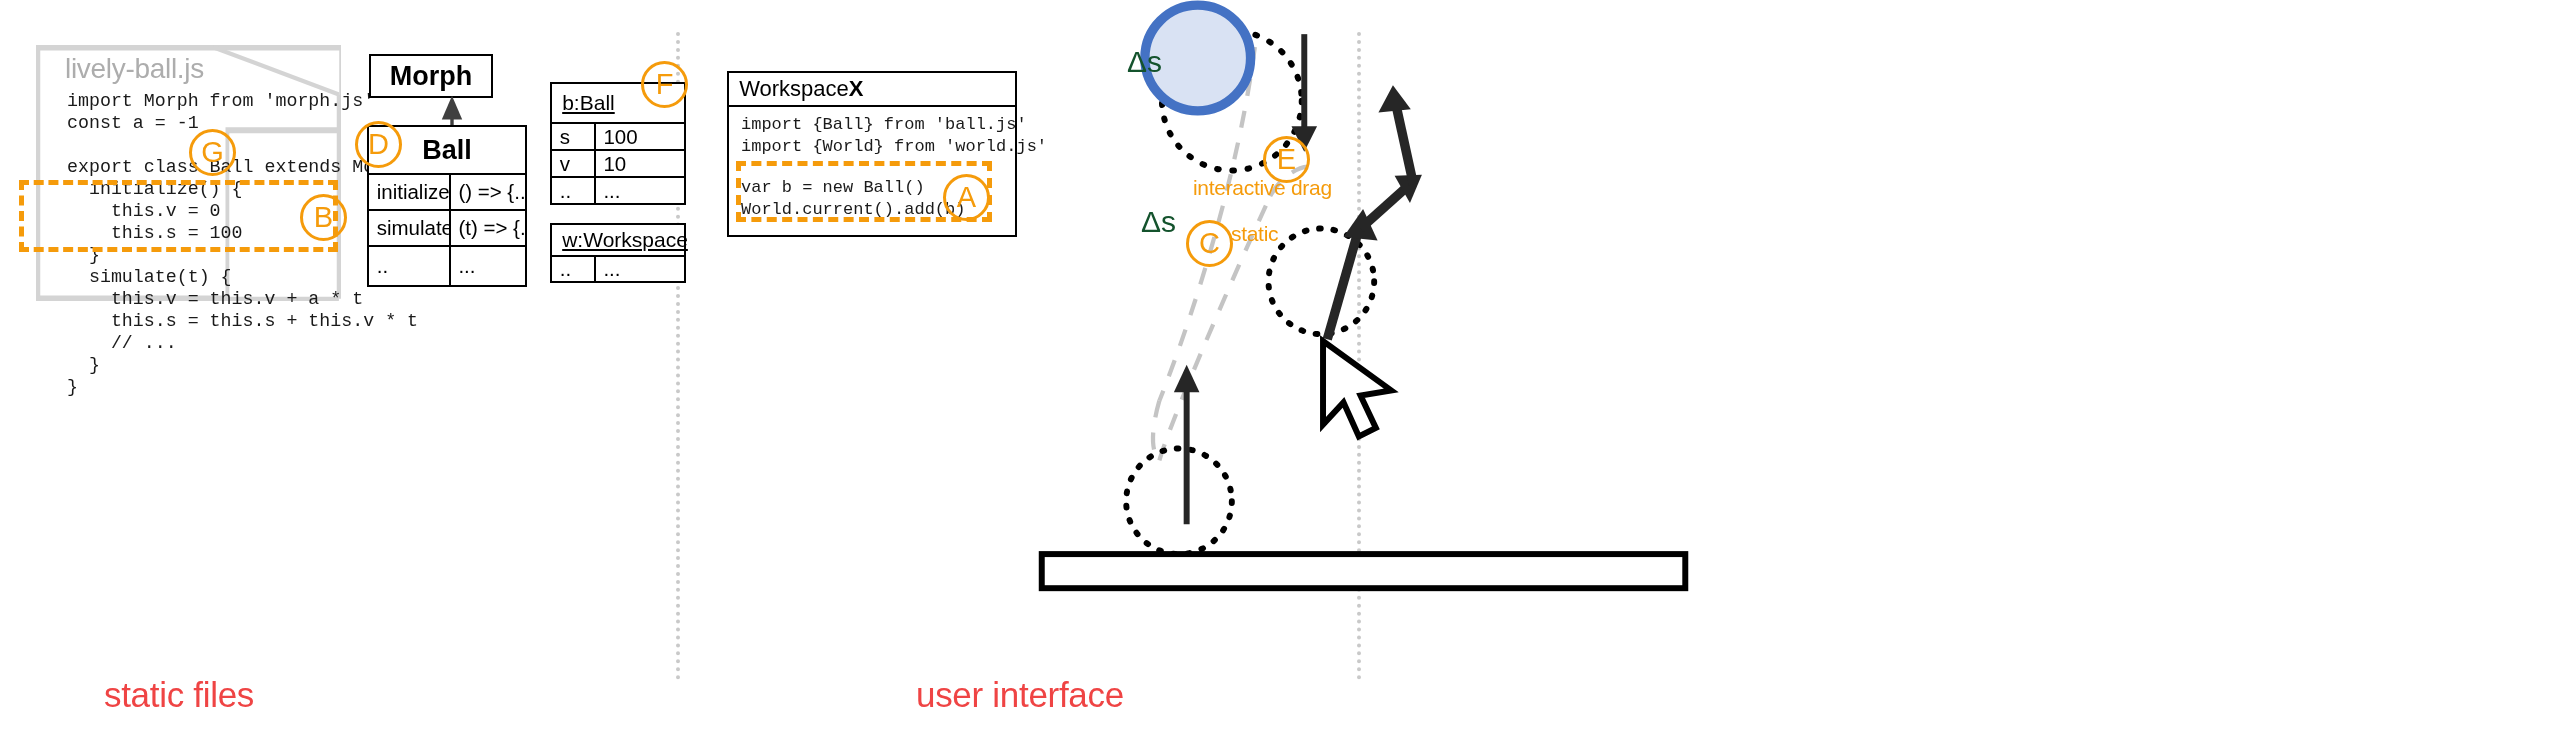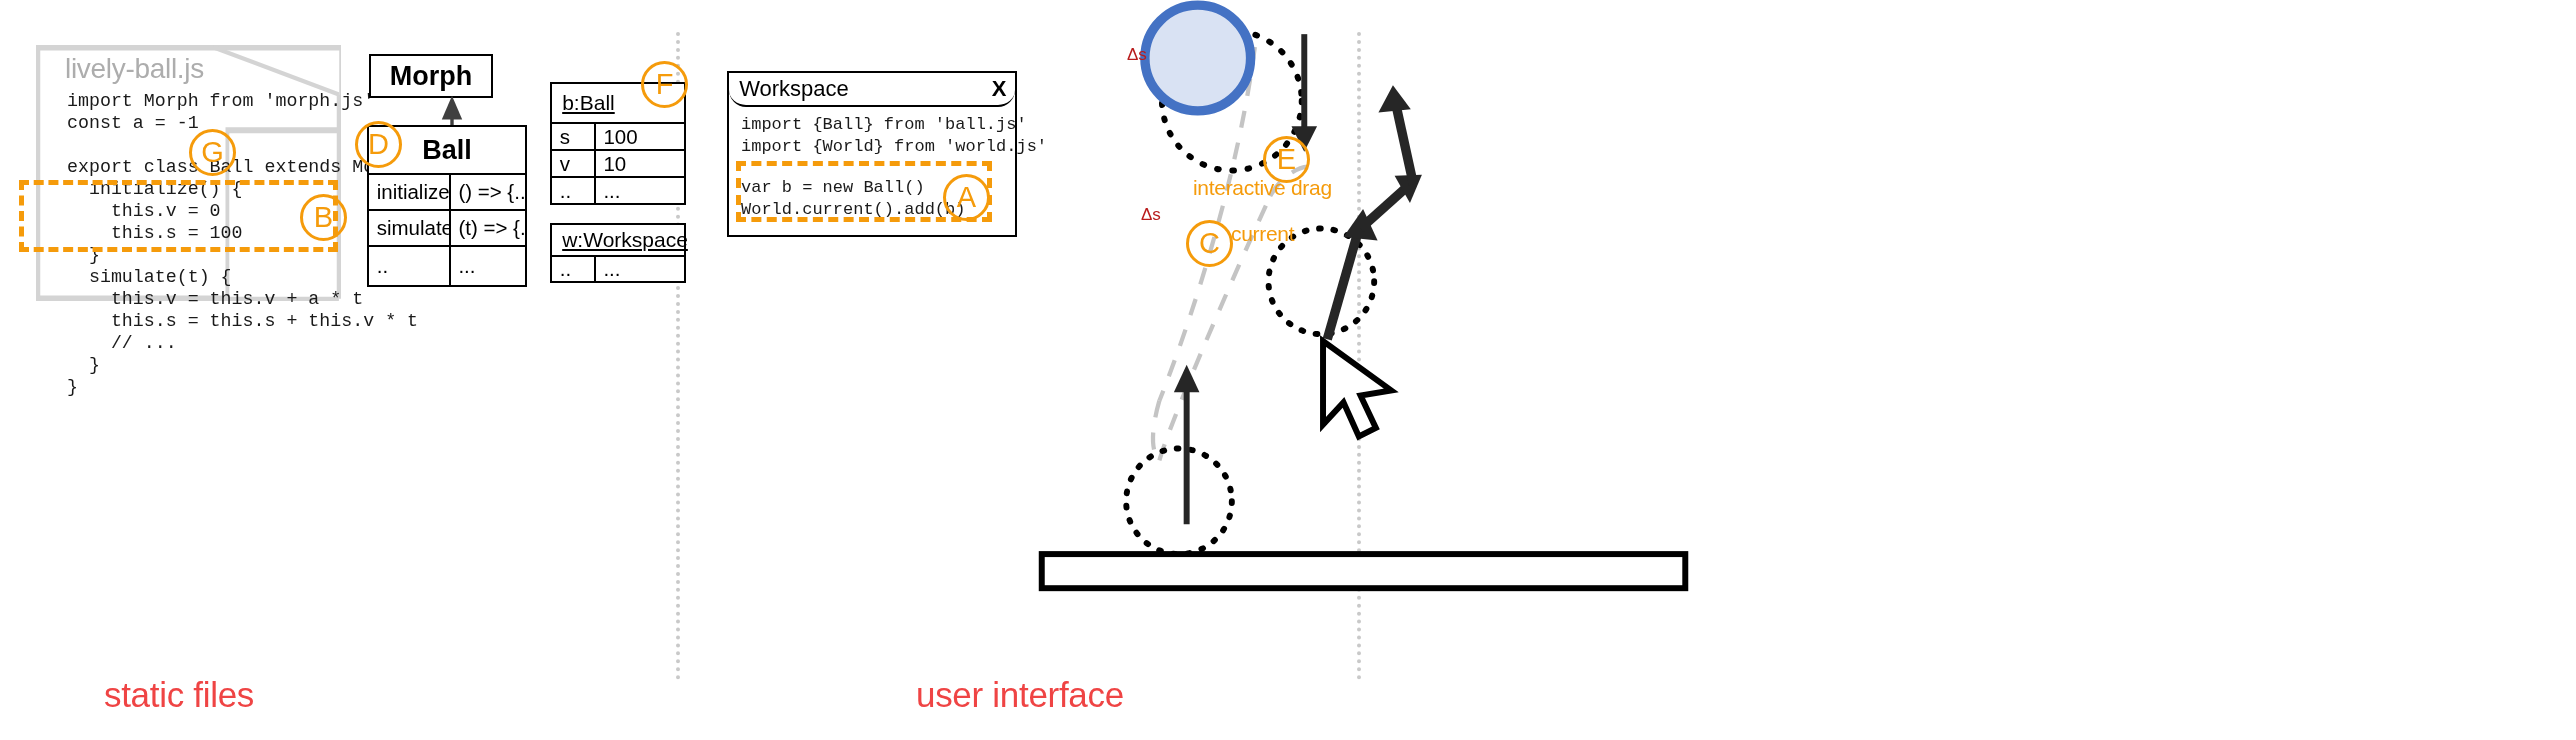--- a/index.html
+++ b/index.html
@@ -198,22 +198,20 @@
     left: 727px; top: 71px; width: 290px; height: 166px;
     border: 2.6px solid #000;
     box-sizing: border-box;
     background: #ffffff;
   }
   #workspace-titlebar {
     height: 32px;
     border-bottom: 2.6px solid #000;
     display: flex; align-items: center;
     padding: 0 8.5px 0 10.2px;
-    justify-content: space-between;
-    border-radius: 17px;
   }
   #workspace-title {
     font-size: 22px;
     font-family: "Liberation Sans", sans-serif;
     color: #000;
   }
   #workspace-close {
     font-size: 22px;
     font-weight: bold;
     font-family: "Liberation Sans", sans-serif;
@@ -239,23 +237,23 @@
     color: #1a1a1a;
   }
 
   
   #scene {
     position: absolute;
     left: 1023px; top: 0px; width: 1553px; height: 682px;
   }
   .delta-label {
     position: absolute;
-    font-size: 17px;
-    font-family: "Liberation Sans", sans-serif;
-    color: #b91c1c;
+    font-size: 30px;
+    font-family: "Liberation Sans", sans-serif;
+    color: #14532d;
     white-space: nowrap;
   }
   #delta-top    { left: 1127px; top: 45px; }
   #delta-bottom { left: 1141px; top: 205px; }
 </style>
 </head>
 <body style="height: 741px;">
 
 <div id="stage" style="transform-origin: left top; transform: scale(1);">
 
@@ -406,21 +404,21 @@
     </g>
 
     <polygon points="352,400 352,498 376,472 394,512 414,502 396,464 432,458" fill="#ffffff" stroke="#000000" stroke-width="7" stroke-linejoin="miter"></polygon>
 
     <rect x="22" y="650" width="755" height="40" fill="#ffffff" stroke="#000000" stroke-width="7"></rect>
   </svg>
 
   <div class="delta-label" id="delta-top">Δs</div>
   <div class="delta-label" id="delta-bottom">Δs</div>
   <div class="orange-label" id="label-drag">interactive drag</div>
-  <div class="orange-label" id="label-bounce">current</div>
+  <div class="orange-label" id="label-bounce">static</div>
   <div class="badge" id="badge-e">E</div>
   <div class="badge" id="badge-c">C</div>
 
   <div class="panel-caption" id="caption-static">static files</div>
   <div class="panel-caption" id="caption-ui">user interface</div>
 
 </div>
 
 
 </body></html>

